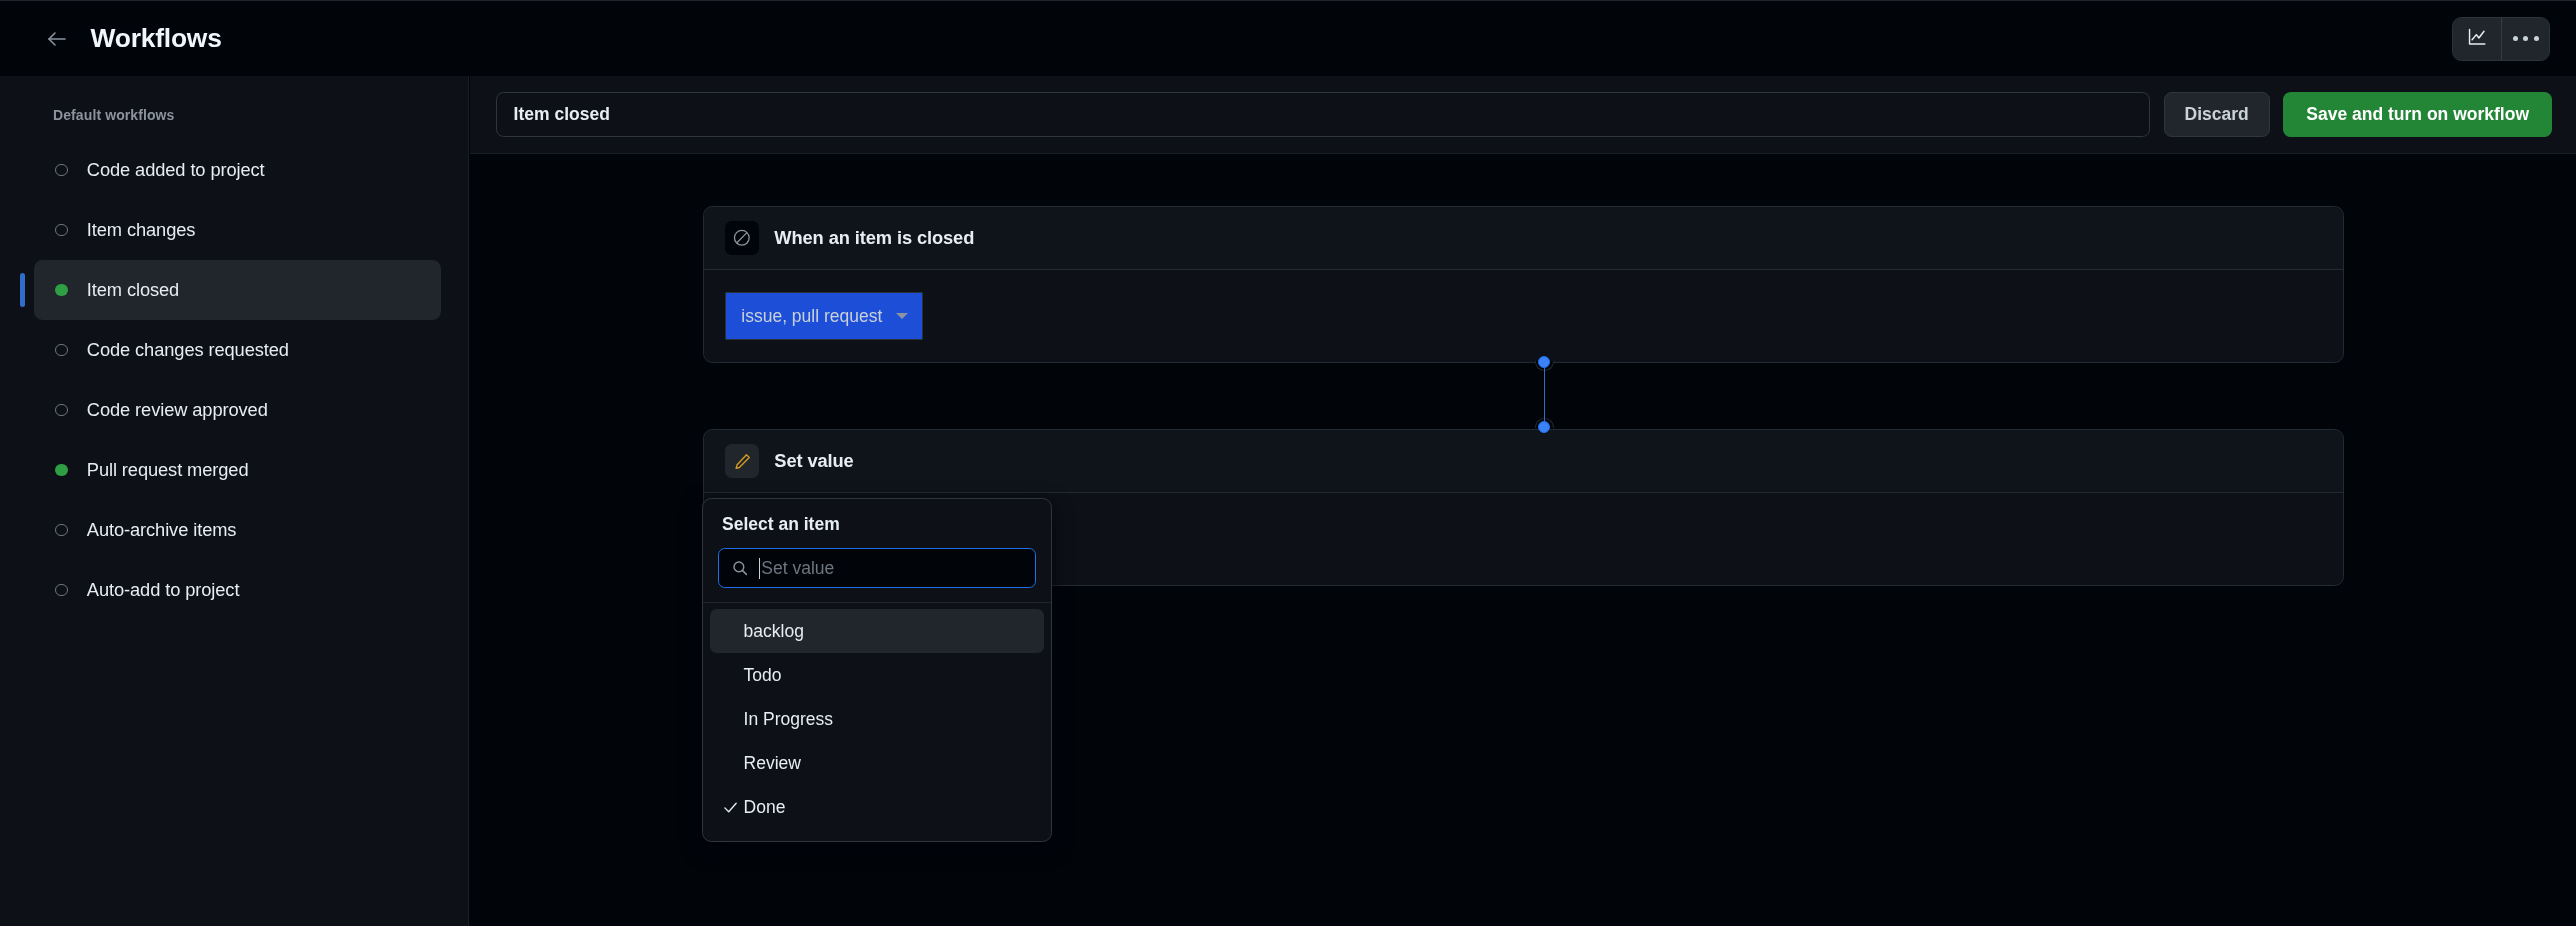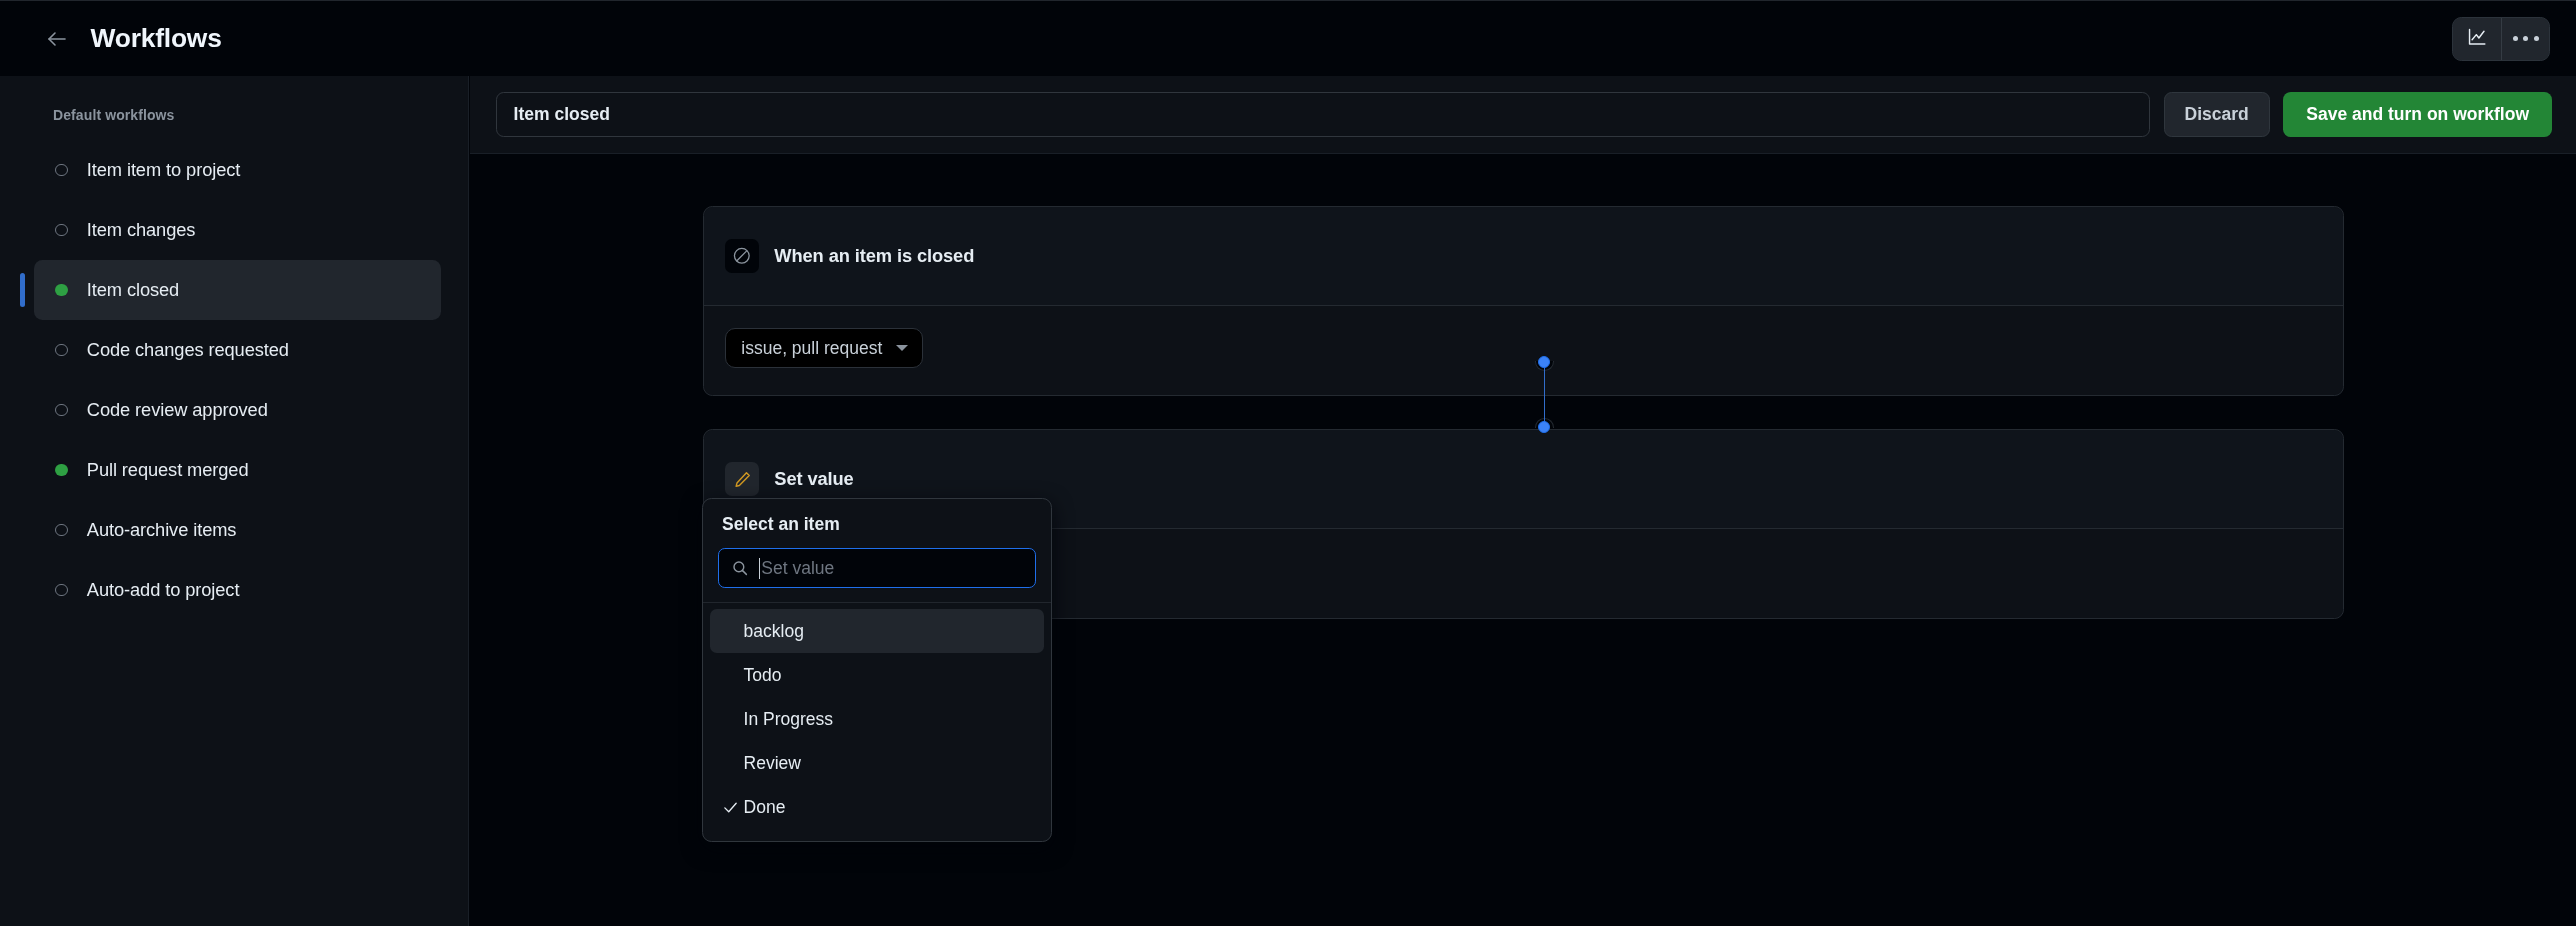--- a/index.html
+++ b/index.html
@@ -213,21 +213,21 @@
     background: #0d1117;
     border: 0.9px solid #242a31;
     border-radius: 9.4px;
   }
   #card-trigger { top: 52px; }
   #card-action  { top: 275px; }
 
   .card-header {
     display: flex;
     align-items: center;
-    height: 99px;
+    height: 63px;
     padding-left: 21px;
     border-bottom: 0.9px solid #242a31;
     background: #0f141b;
     border-radius: 9.4px 9.4px 0 0;
   }
   .card-icon {
     width: 34px; height: 34px;
     border-radius: 6.8px;
     background: #010409;
     display: flex;
@@ -245,24 +245,24 @@
   }
   .card-body {
     padding: 22px 21px;
     background: #0d1117;
     border-radius: 0 0 9.4px 9.4px;
     min-height: 89px;
   }
   .pill {
     display: inline-flex;
     align-items: center;
-    height: 40px;
-    background: #000000;
+    height: 48px;
+    background: #1d4ed8;
     border: 0.9px solid #2b3139;
-    border-radius: 10px;
+    border-radius: 1px;
     padding: 0 13.6px 0 15.3px;
     color: #c9d1d9;
     font-size: 17.5px;
     cursor: pointer;
     gap: 13.6px;
   }
   .caret {
     width: 0; height: 0;
     border-left: 6px solid transparent;
     border-right: 6px solid transparent;
@@ -416,21 +416,21 @@
       </div>
     </div>
   </div>
 
   <div class="sidebar">
     <div class="sidebar-heading">Default workflows</div>
     <ul class="nav-list">
 
       <li class="nav-item">
         <span class="nav-dot off"></span>
-        <span class="nav-label">Item item to project</span>
+        <span class="nav-label">Code added to project</span>
       </li>
 
       <li class="nav-item">
         <span class="nav-dot off"></span>
         <span class="nav-label">Item changes</span>
       </li>
 
       <li class="nav-item active">
         <span class="nav-dot on"></span>
         <span class="nav-label">Item closed</span>

